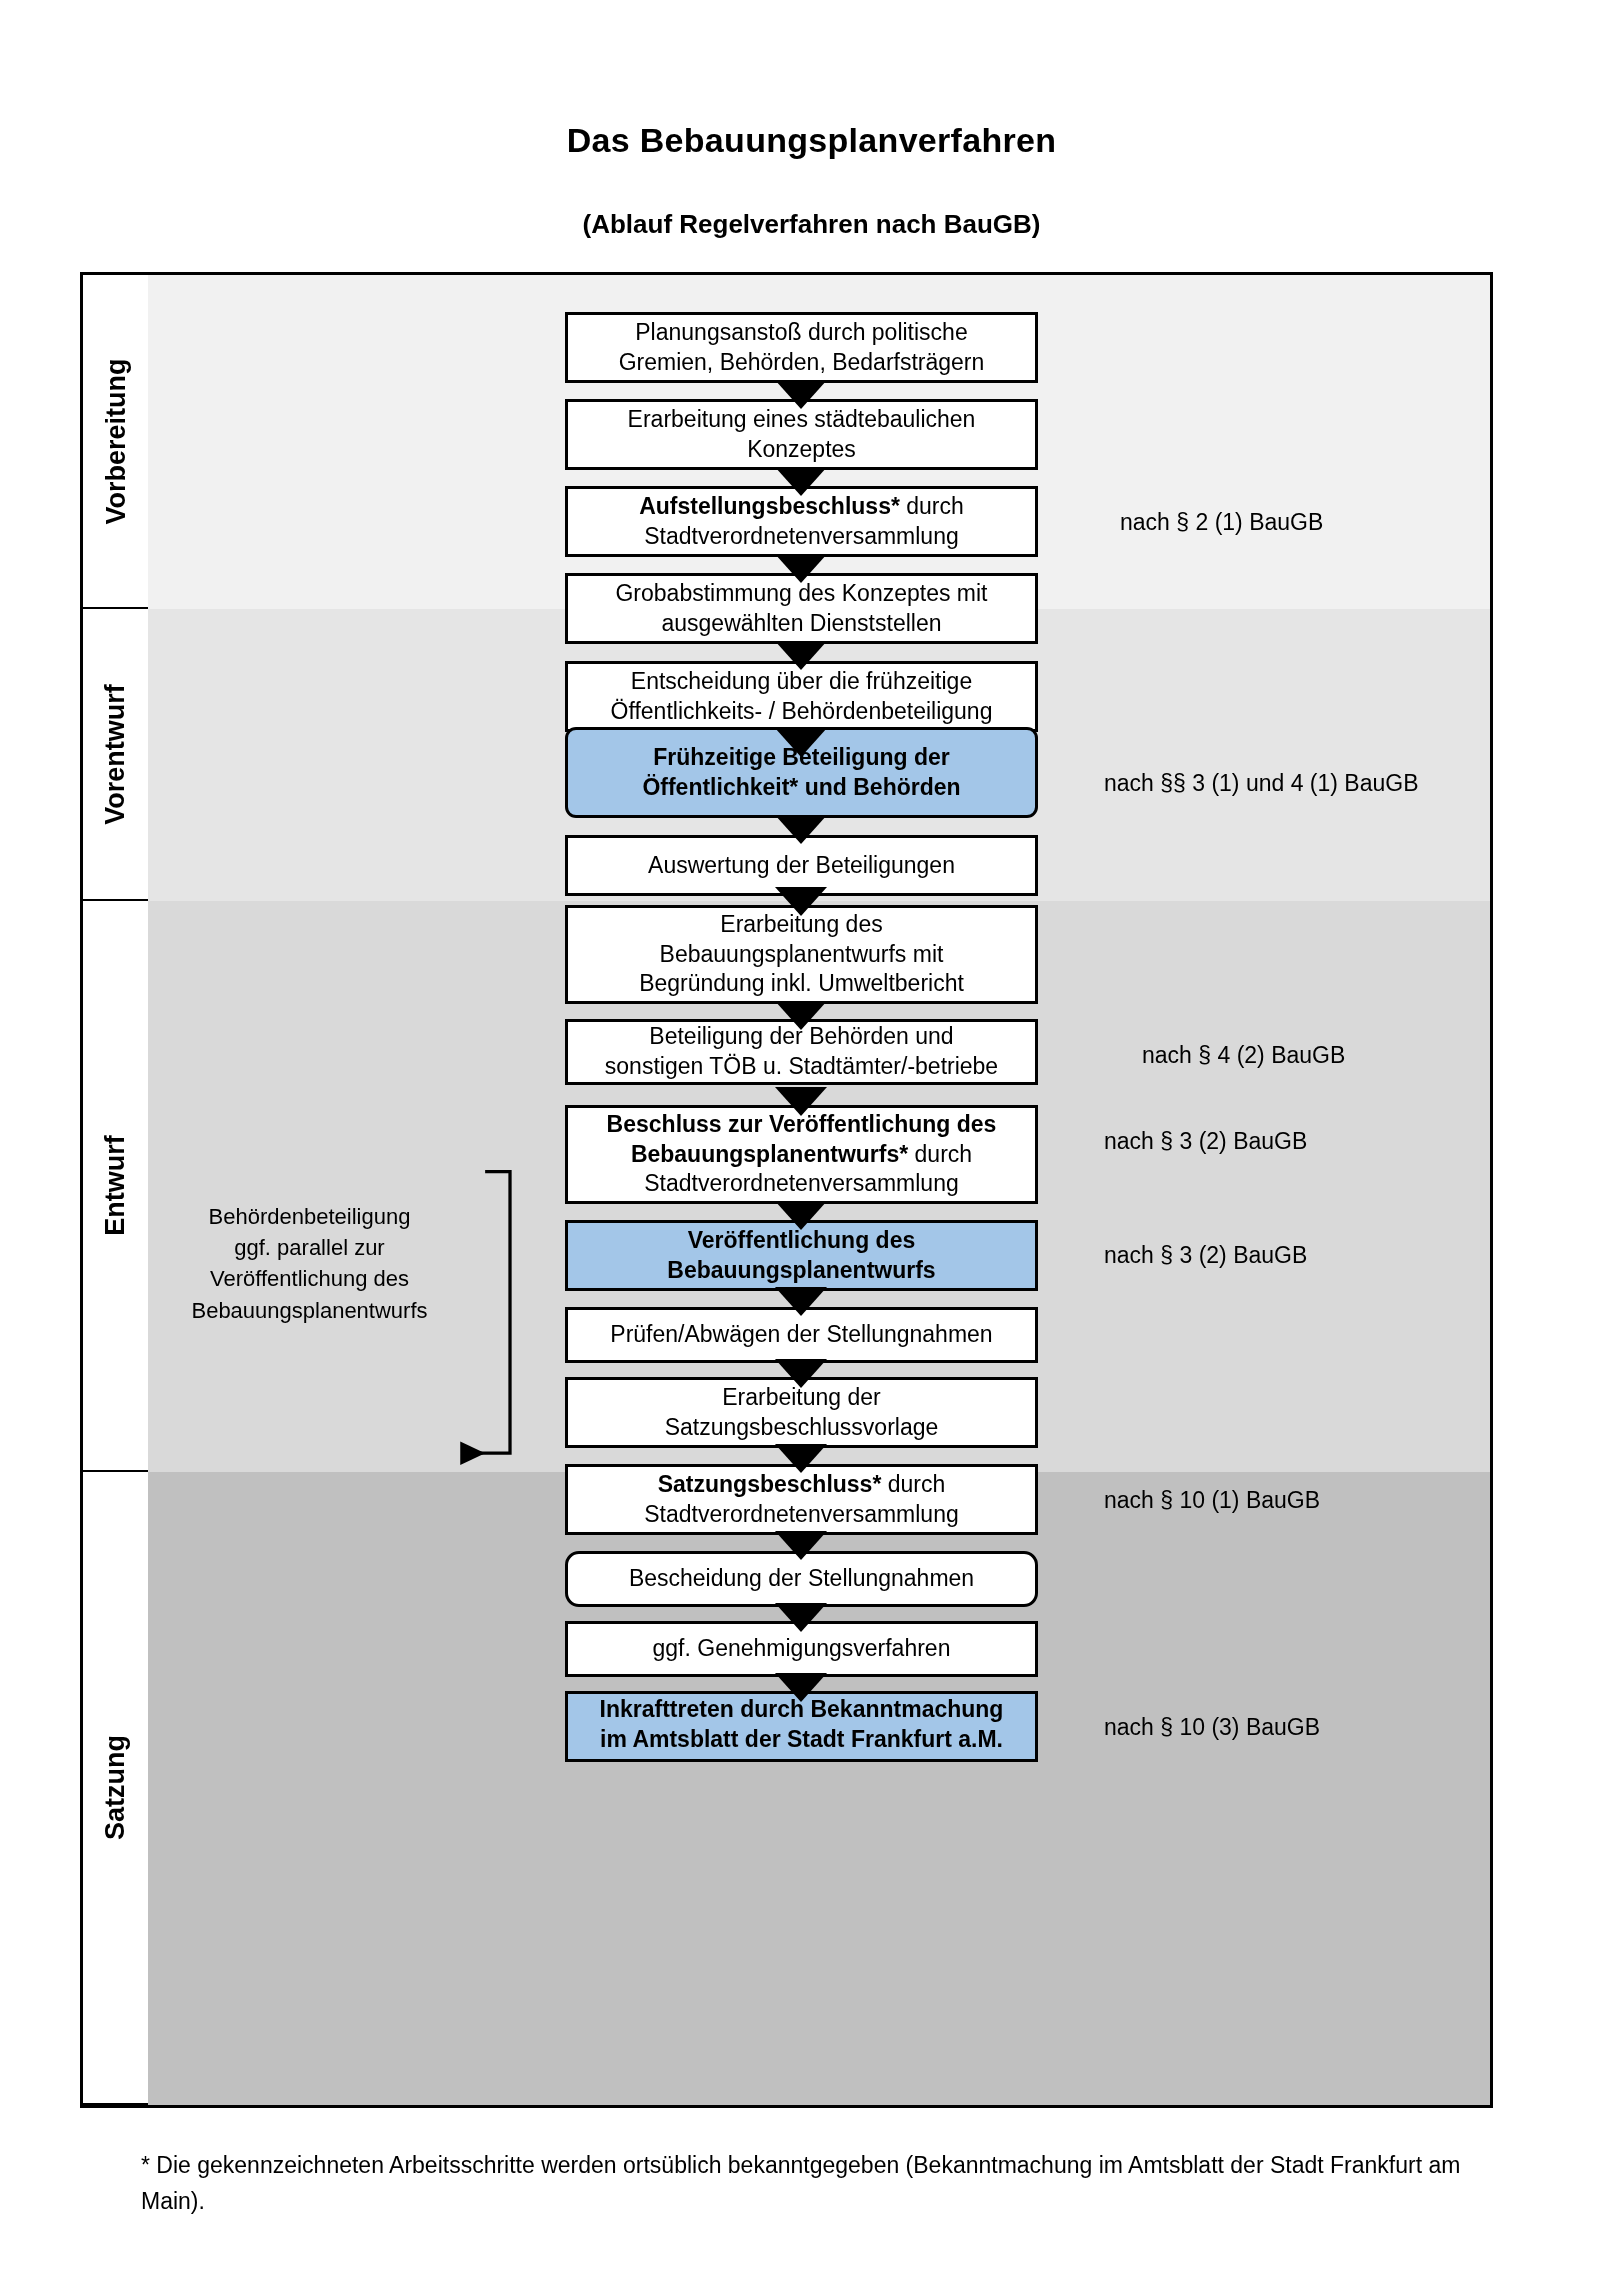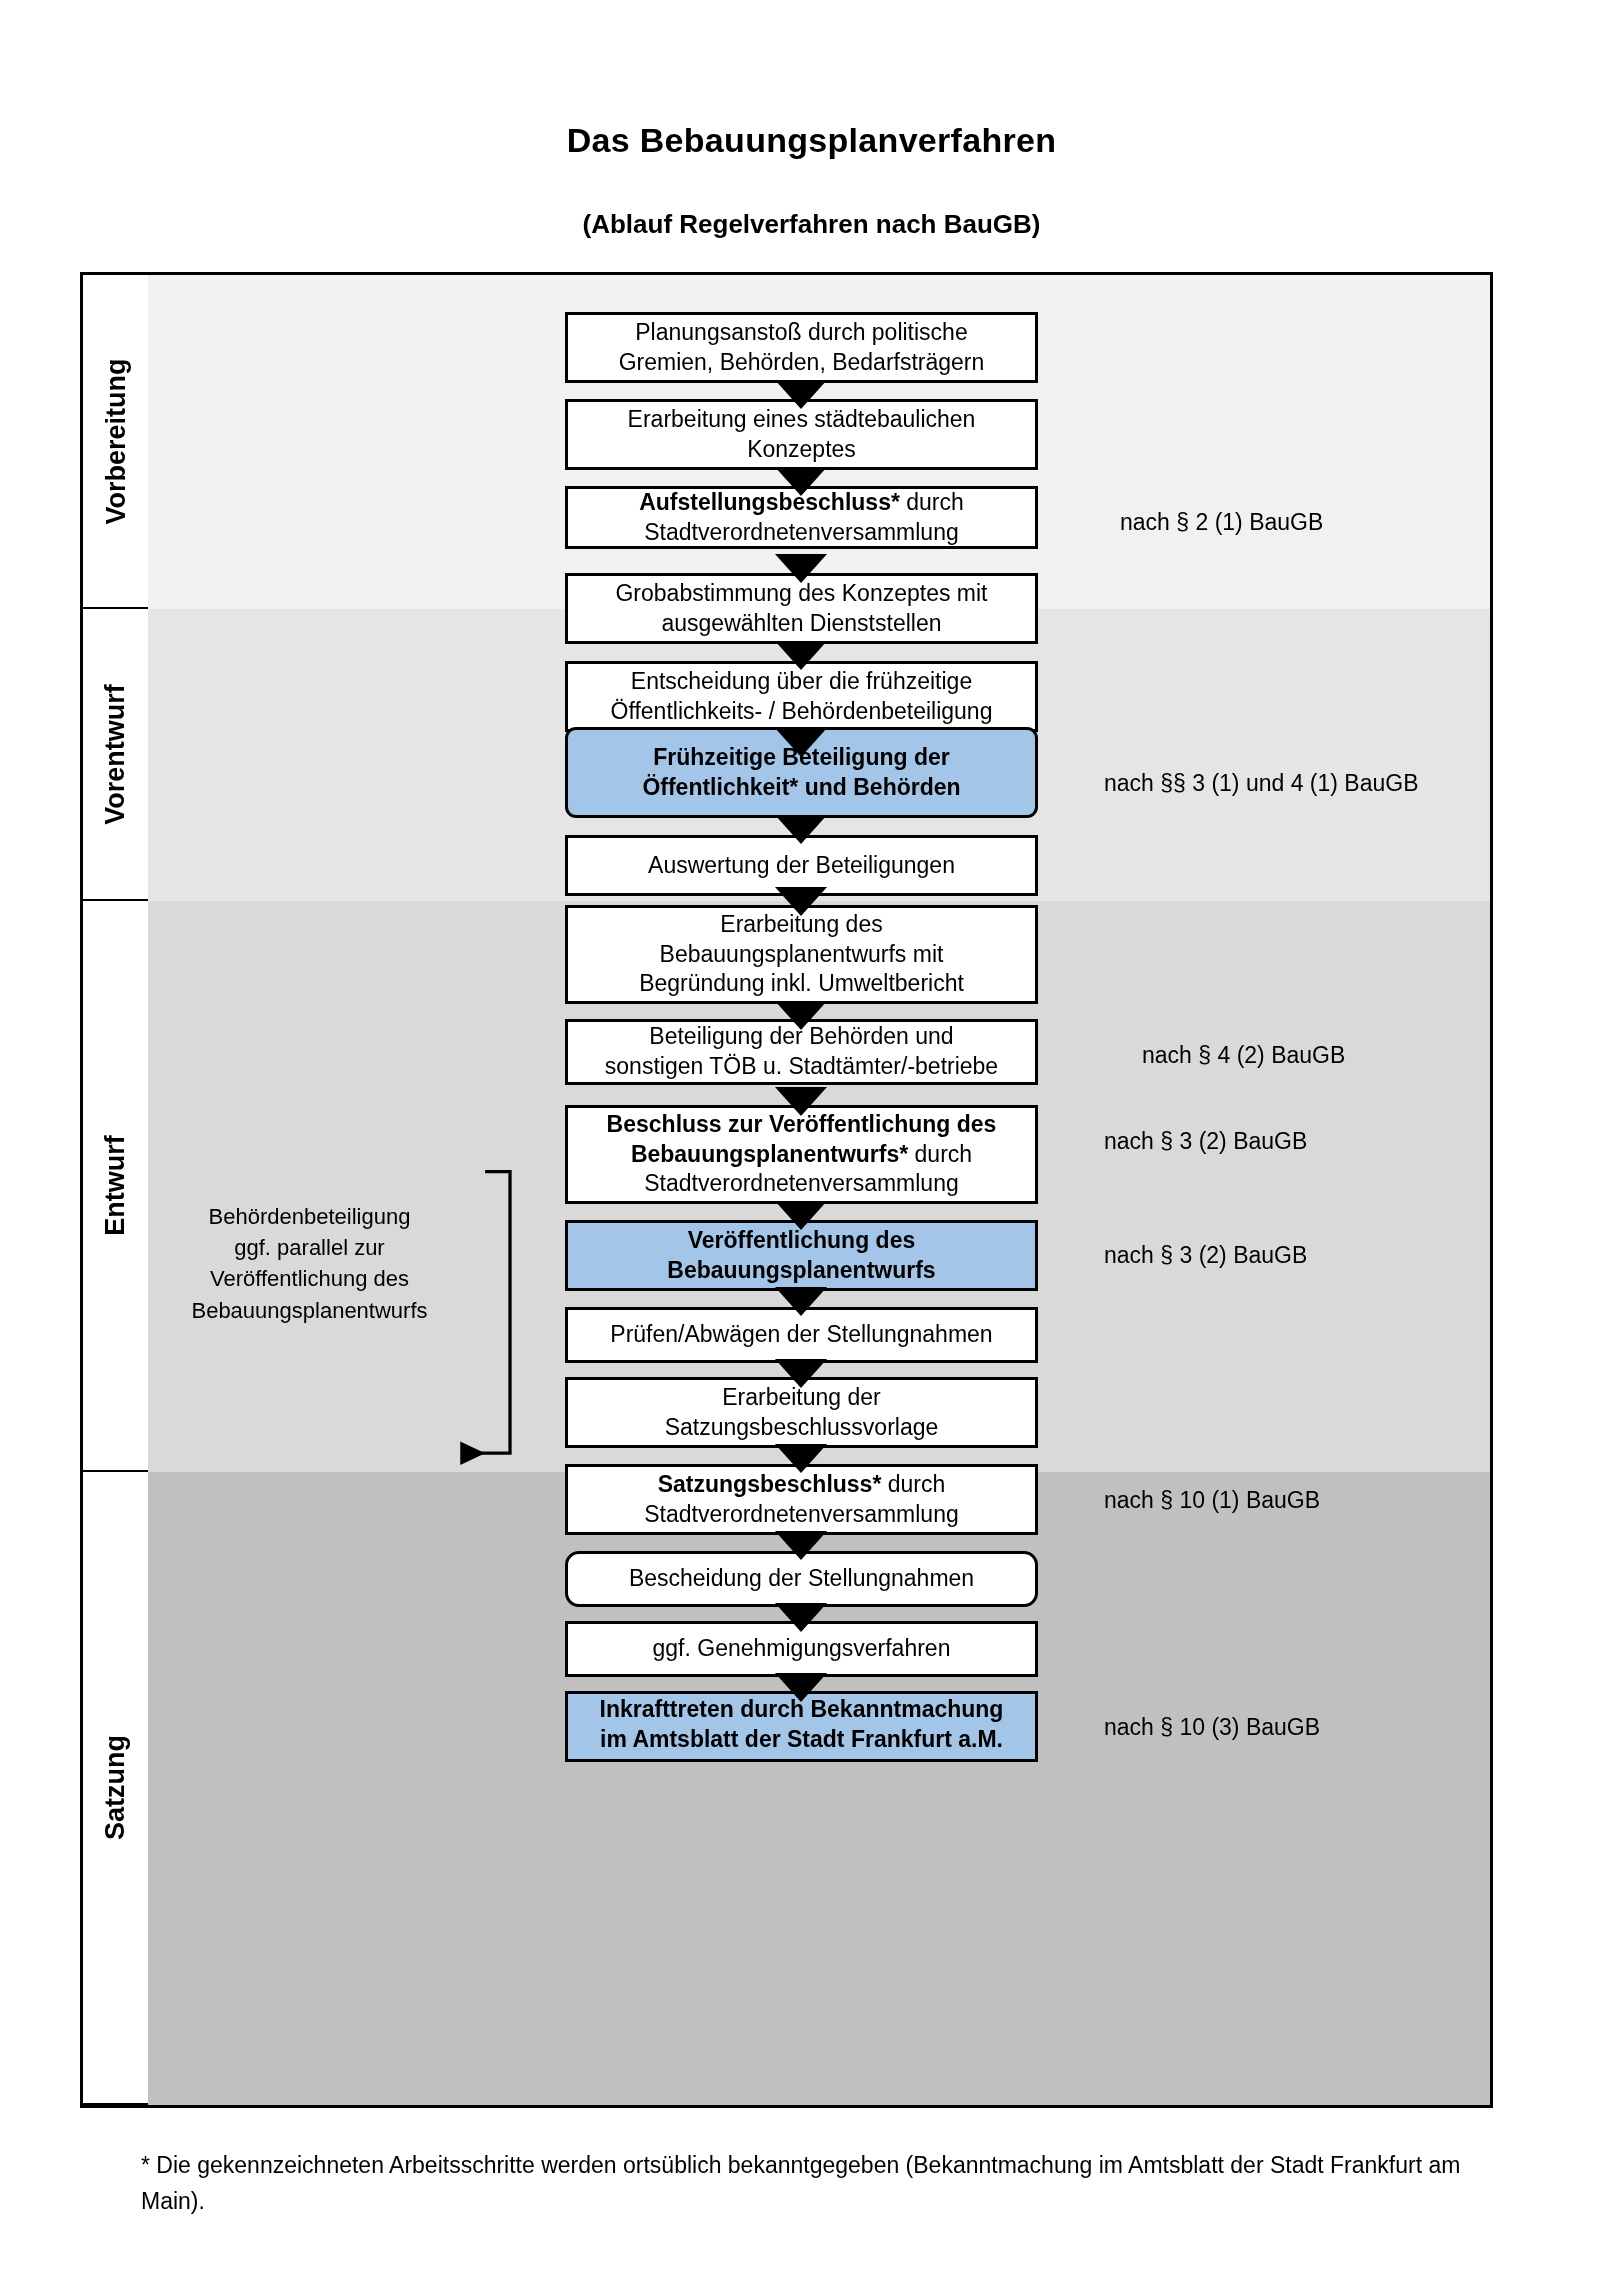--- a/index.html
+++ b/index.html
@@ -154,21 +154,21 @@
   <div class="pbox" style="top:37px;height:71px;">
     <div><span>Planungsanstoß durch politische</span><br><span>Gremien, Behörden, Bedarfsträgern</span></div>
   </div>
   <div class="arrow" style="top:105px;"></div>
 
   <div class="pbox" style="top:124px;height:71px;">
     <div><span>Erarbeitung eines städtebaulichen</span><br><span>Konzeptes</span></div>
   </div>
   <div class="arrow" style="top:192px;"></div>
 
-  <div class="pbox" style="top:211px;height:63px;">
+  <div class="pbox" style="top:211px;height:71px;">
     <div><b>Aufstellungsbeschluss*</b><span> durch</span><br><span>Stadtverordnetenversammlung</span></div>
   </div>
   <div class="arrow" style="top:279px;"></div>
 
   <div class="pbox" style="top:298px;height:71px;">
     <div><span>Grobabstimmung des Konzeptes mit</span><br><span>ausgewählten Dienststellen</span></div>
   </div>
   <div class="arrow" style="top:366px;"></div>
 
   <div class="pbox" style="top:386px;height:71px;">

